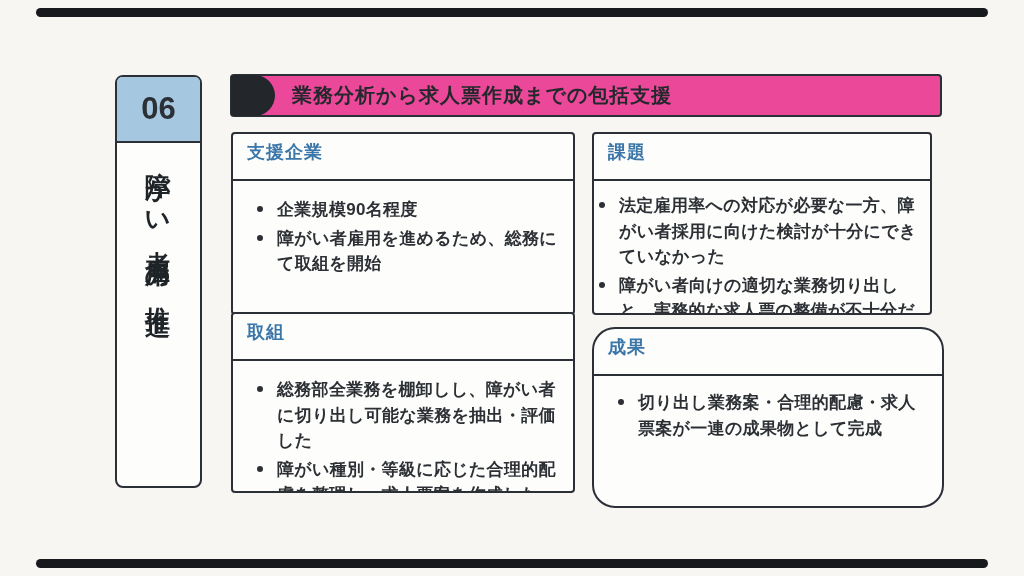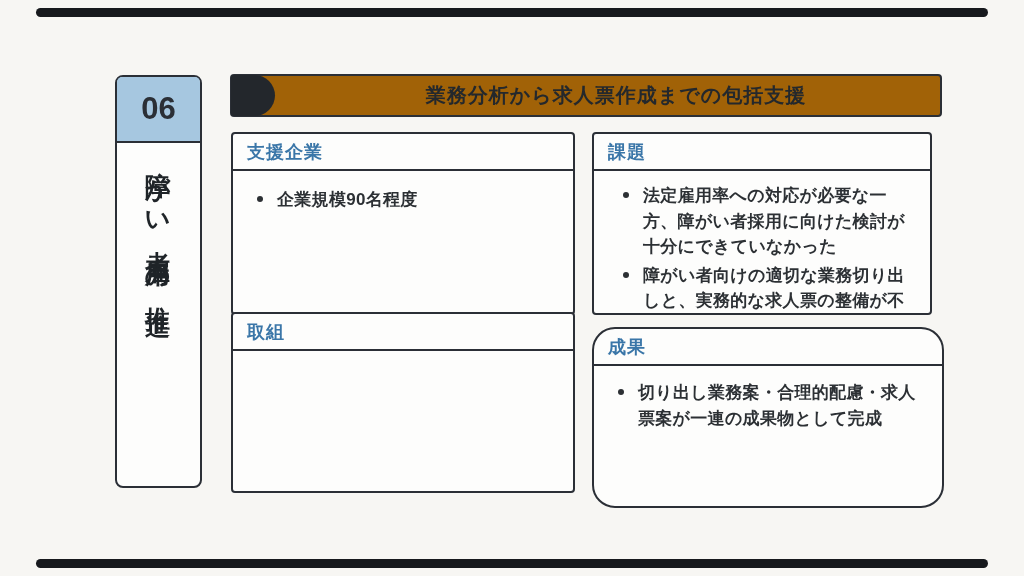--- a/index.html
+++ b/index.html
@@ -36,22 +36,22 @@
     flex: 1; display: flex; justify-content: center; padding-top: 9px;
   }
   .sidebar-title {
     writing-mode: vertical-rl; text-orientation: upright;
     font-size: 25px; font-weight: bold; color: #1f2428; letter-spacing: 7px;
   }
 
   
   .banner {
     position: absolute; left: 230px; top: 74px; width: 712px; height: 43px;
-    background: #a16207; border: 2.5px solid #2b2f36; border-radius: 4px;
-    box-sizing: border-box; display: flex; align-items: center; justify-content: center;
+    background: #ec4899; border: 2.5px solid #2b2f36; border-radius: 4px;
+    box-sizing: border-box; display: flex; align-items: center;
   }
   .banner-accent {
     position: absolute; left: -1px; top: -1px;
     width: 44px; height: calc(100% + 2px);
     background: #23272c; border-radius: 3px 21px 21px 3px;
   }
   .banner-title {
     margin-left: 60px; font-size: 20px; font-weight: bold;
     color: #24282c; letter-spacing: 1px; white-space: nowrap;
   }
@@ -61,27 +61,27 @@
     position: absolute; background: #fdfdfc;
     border: 2.5px solid #2b2f36; border-radius: 4px; box-sizing: border-box;
     overflow: hidden;
   }
   #box-company     { left: 231px; top: 132px; width: 344px; height: 183px; }
   #box-issues      { left: 592px; top: 132px; width: 340px; height: 183px; }
   #box-initiatives { left: 231px; top: 312px; width: 344px; height: 181px; }
   #box-results     { left: 592px; top: 327px; width: 352px; height: 181px; border-radius: 23px; }
 
   .box-header {
-    padding: 6px 14px 5px; font-size: 18px; font-weight: bold;
+    padding: 6px 14px 15px; font-size: 18px; font-weight: bold;
     color: #3a76a8; letter-spacing: 1px;
     border-bottom: 2.5px solid #2b2f36;
   }
   .box-body { padding: 14px 12px 0 20px; }
   #box-company .box-body     { padding-top: 16px; }
-  #box-issues .box-body      { padding-top: 12px; padding-left: 25px; }
+  #box-issues .box-body      { padding-top: 12px; padding-left: 1px; }
   #box-initiatives .box-body { padding-top: 16px; }
   #box-results .box-body     { }
 
   ul.bullets { margin: 0; padding: 0; list-style: none; }
   ul.bullets li {
     position: relative; padding-left: 24px;
     font-size: 17px; line-height: 1.5; font-weight: 600;
     color: #2c3034; letter-spacing: 0.3px;
   }
   ul.bullets li + li { margin-top: 3px; }
@@ -106,36 +106,43 @@
 <div class="banner">
   <span class="banner-accent"></span>
   <span class="banner-title">業務分析から求人票作成までの包括支援</span>
 </div>
 
 <div class="info-box" id="box-company">
   <div class="box-header">支援企業</div>
   <div class="box-body">
     <ul class="bullets">
       <li>企業規模90名程度</li>
+      <li>障がい者雇用を進めるため、総務にて取組を開始</li>
     </ul>
   </div>
 </div>
 
 <div class="info-box" id="box-issues">
   <div class="box-header">課題</div>
   <div class="box-body">
     <ul class="bullets">
       <li>法定雇用率への対応が必要な一方、障がい者採用に向けた検討が十分にできていなかった</li>
       <li>障がい者向けの適切な業務切り出しと、実務的な求人票の整備が不十分だった</li>
     </ul>
   </div>
 </div>
 
 <div class="info-box" id="box-initiatives">
   <div class="box-header">取組</div>
+  <div class="box-body">
+    <ul class="bullets">
+      <li>総務部全業務を棚卸しし、障がい者に切り出し可能な業務を抽出・評価した</li>
+      <li>障がい種別・等級に応じた合理的配慮を整理し、求人票案を作成した</li>
+    </ul>
+  </div>
 </div>
 
 <div class="info-box" id="box-results">
   <div class="box-header">成果</div>
   <div class="box-body">
     <ul class="bullets">
       <li>切り出し業務案・合理的配慮・求人票案が一連の成果物として完成</li>
     </ul>
   </div>
 </div>

